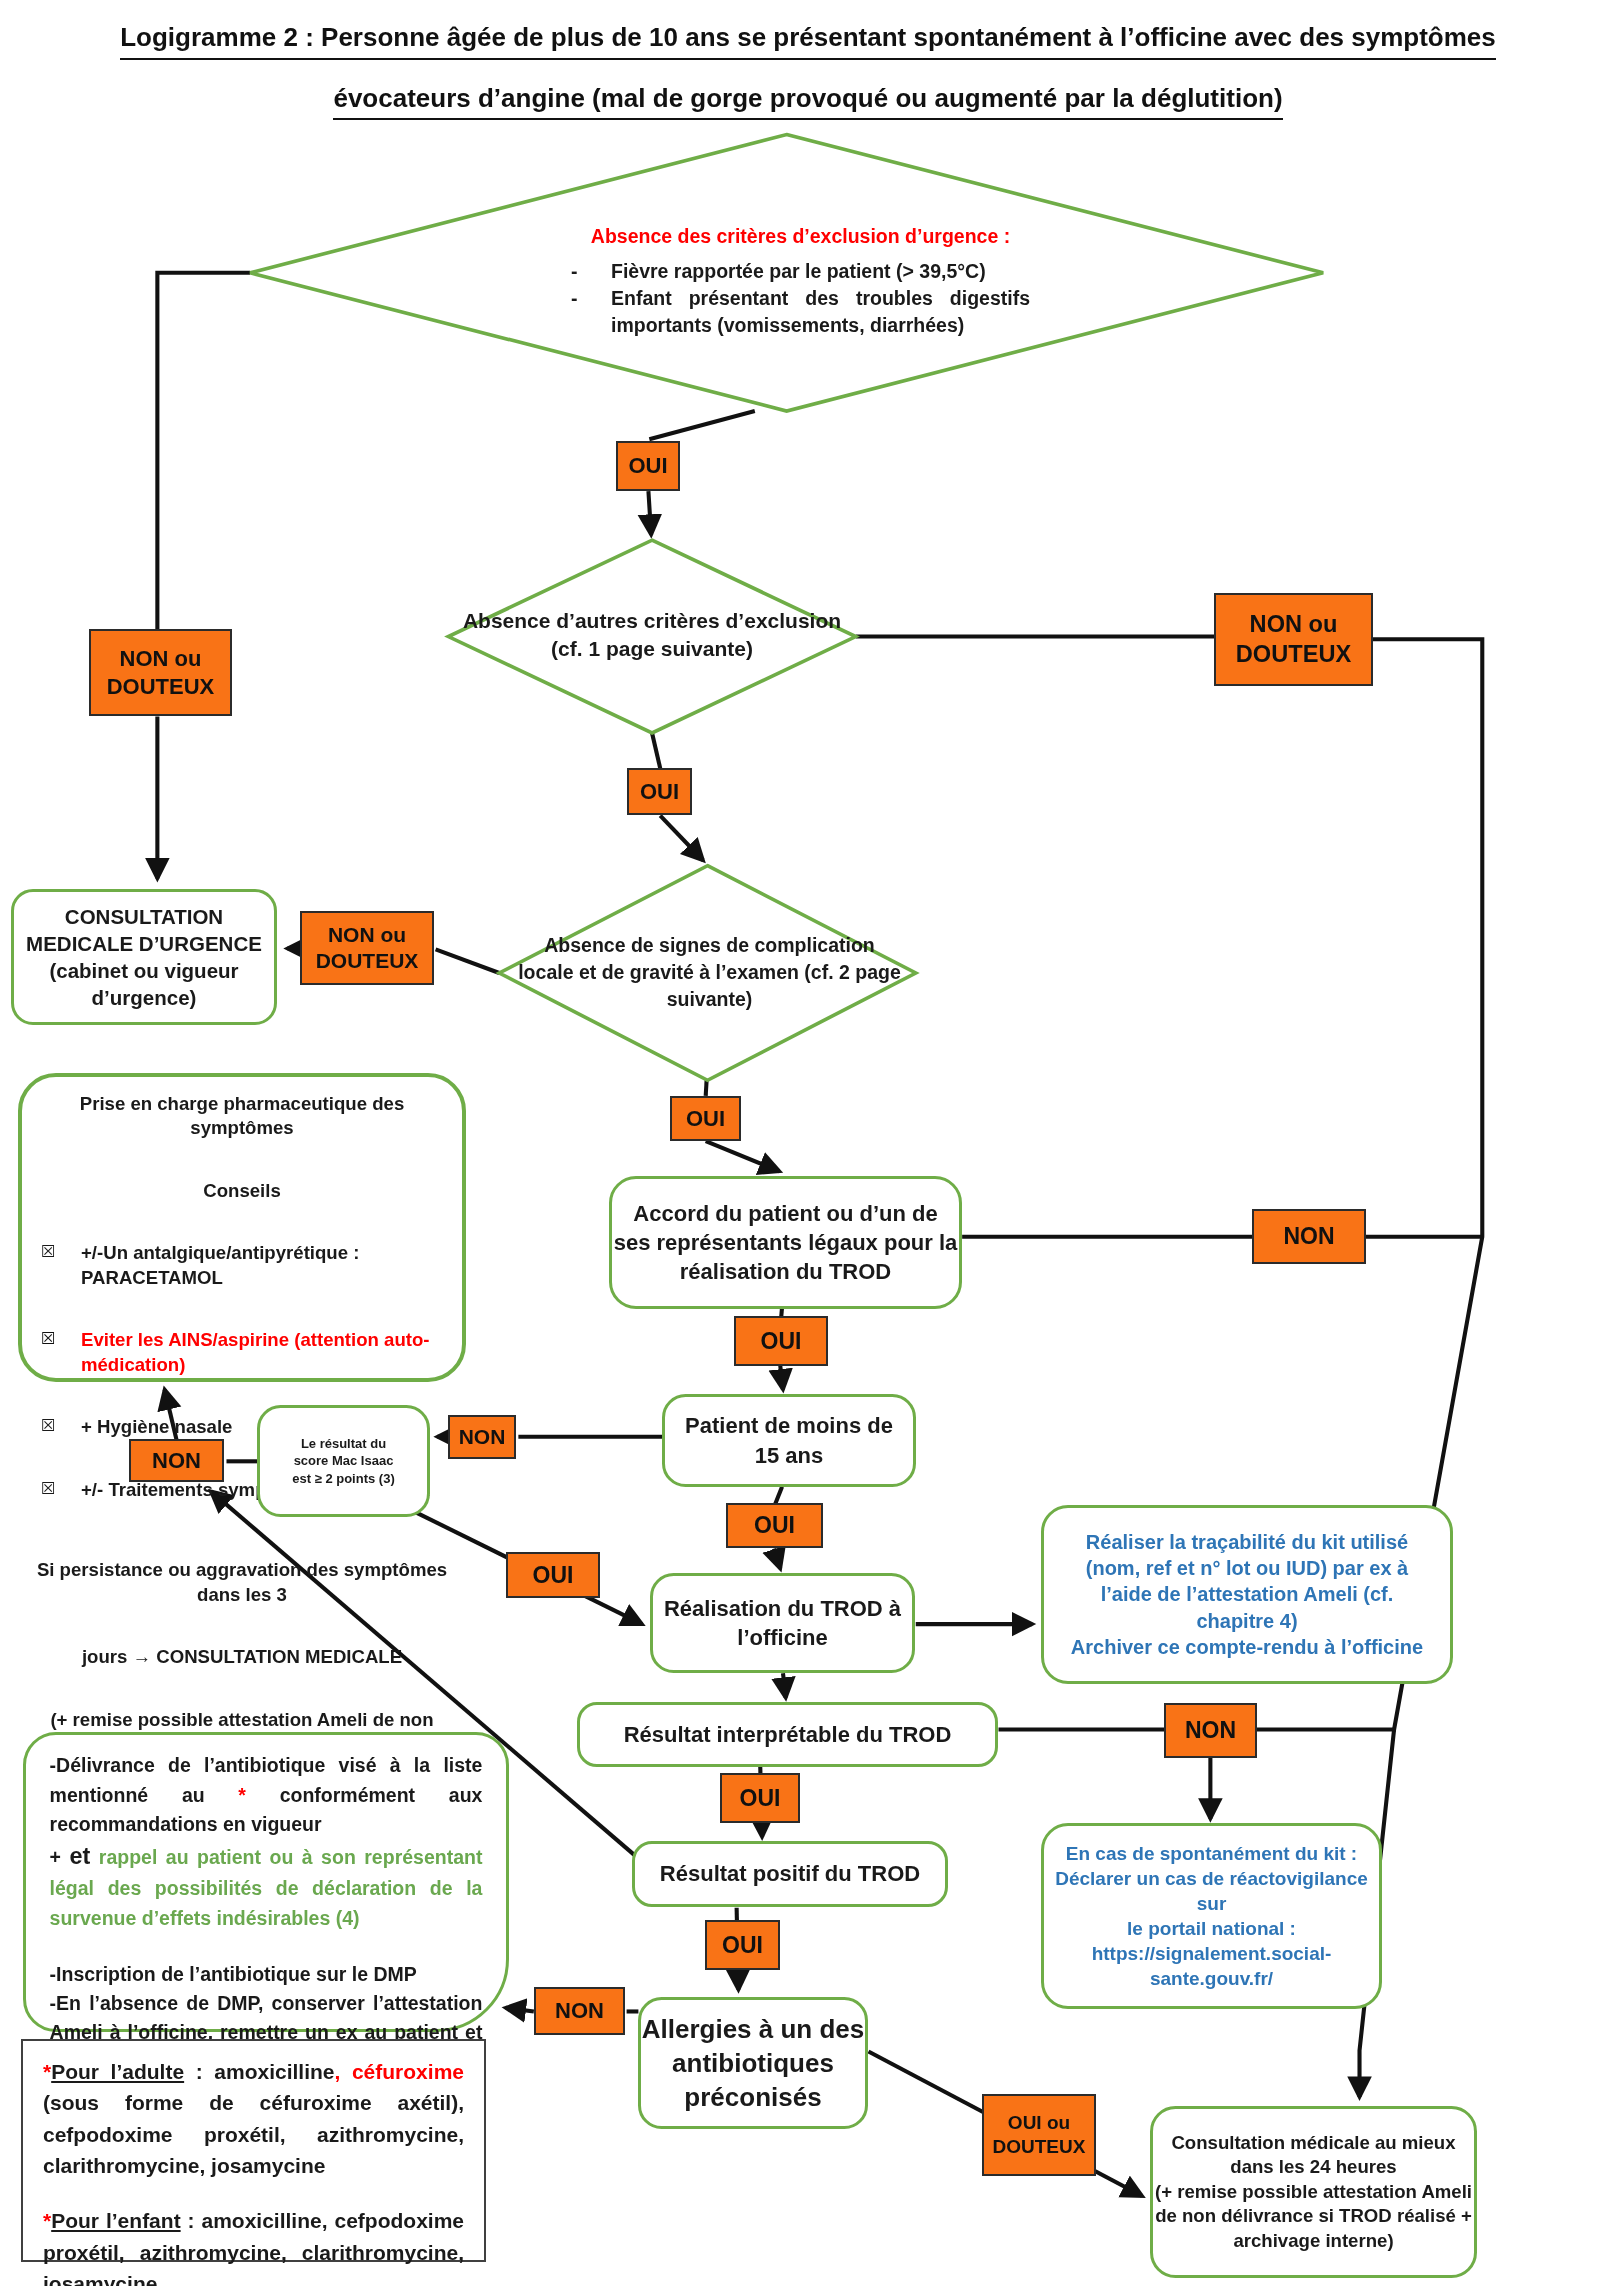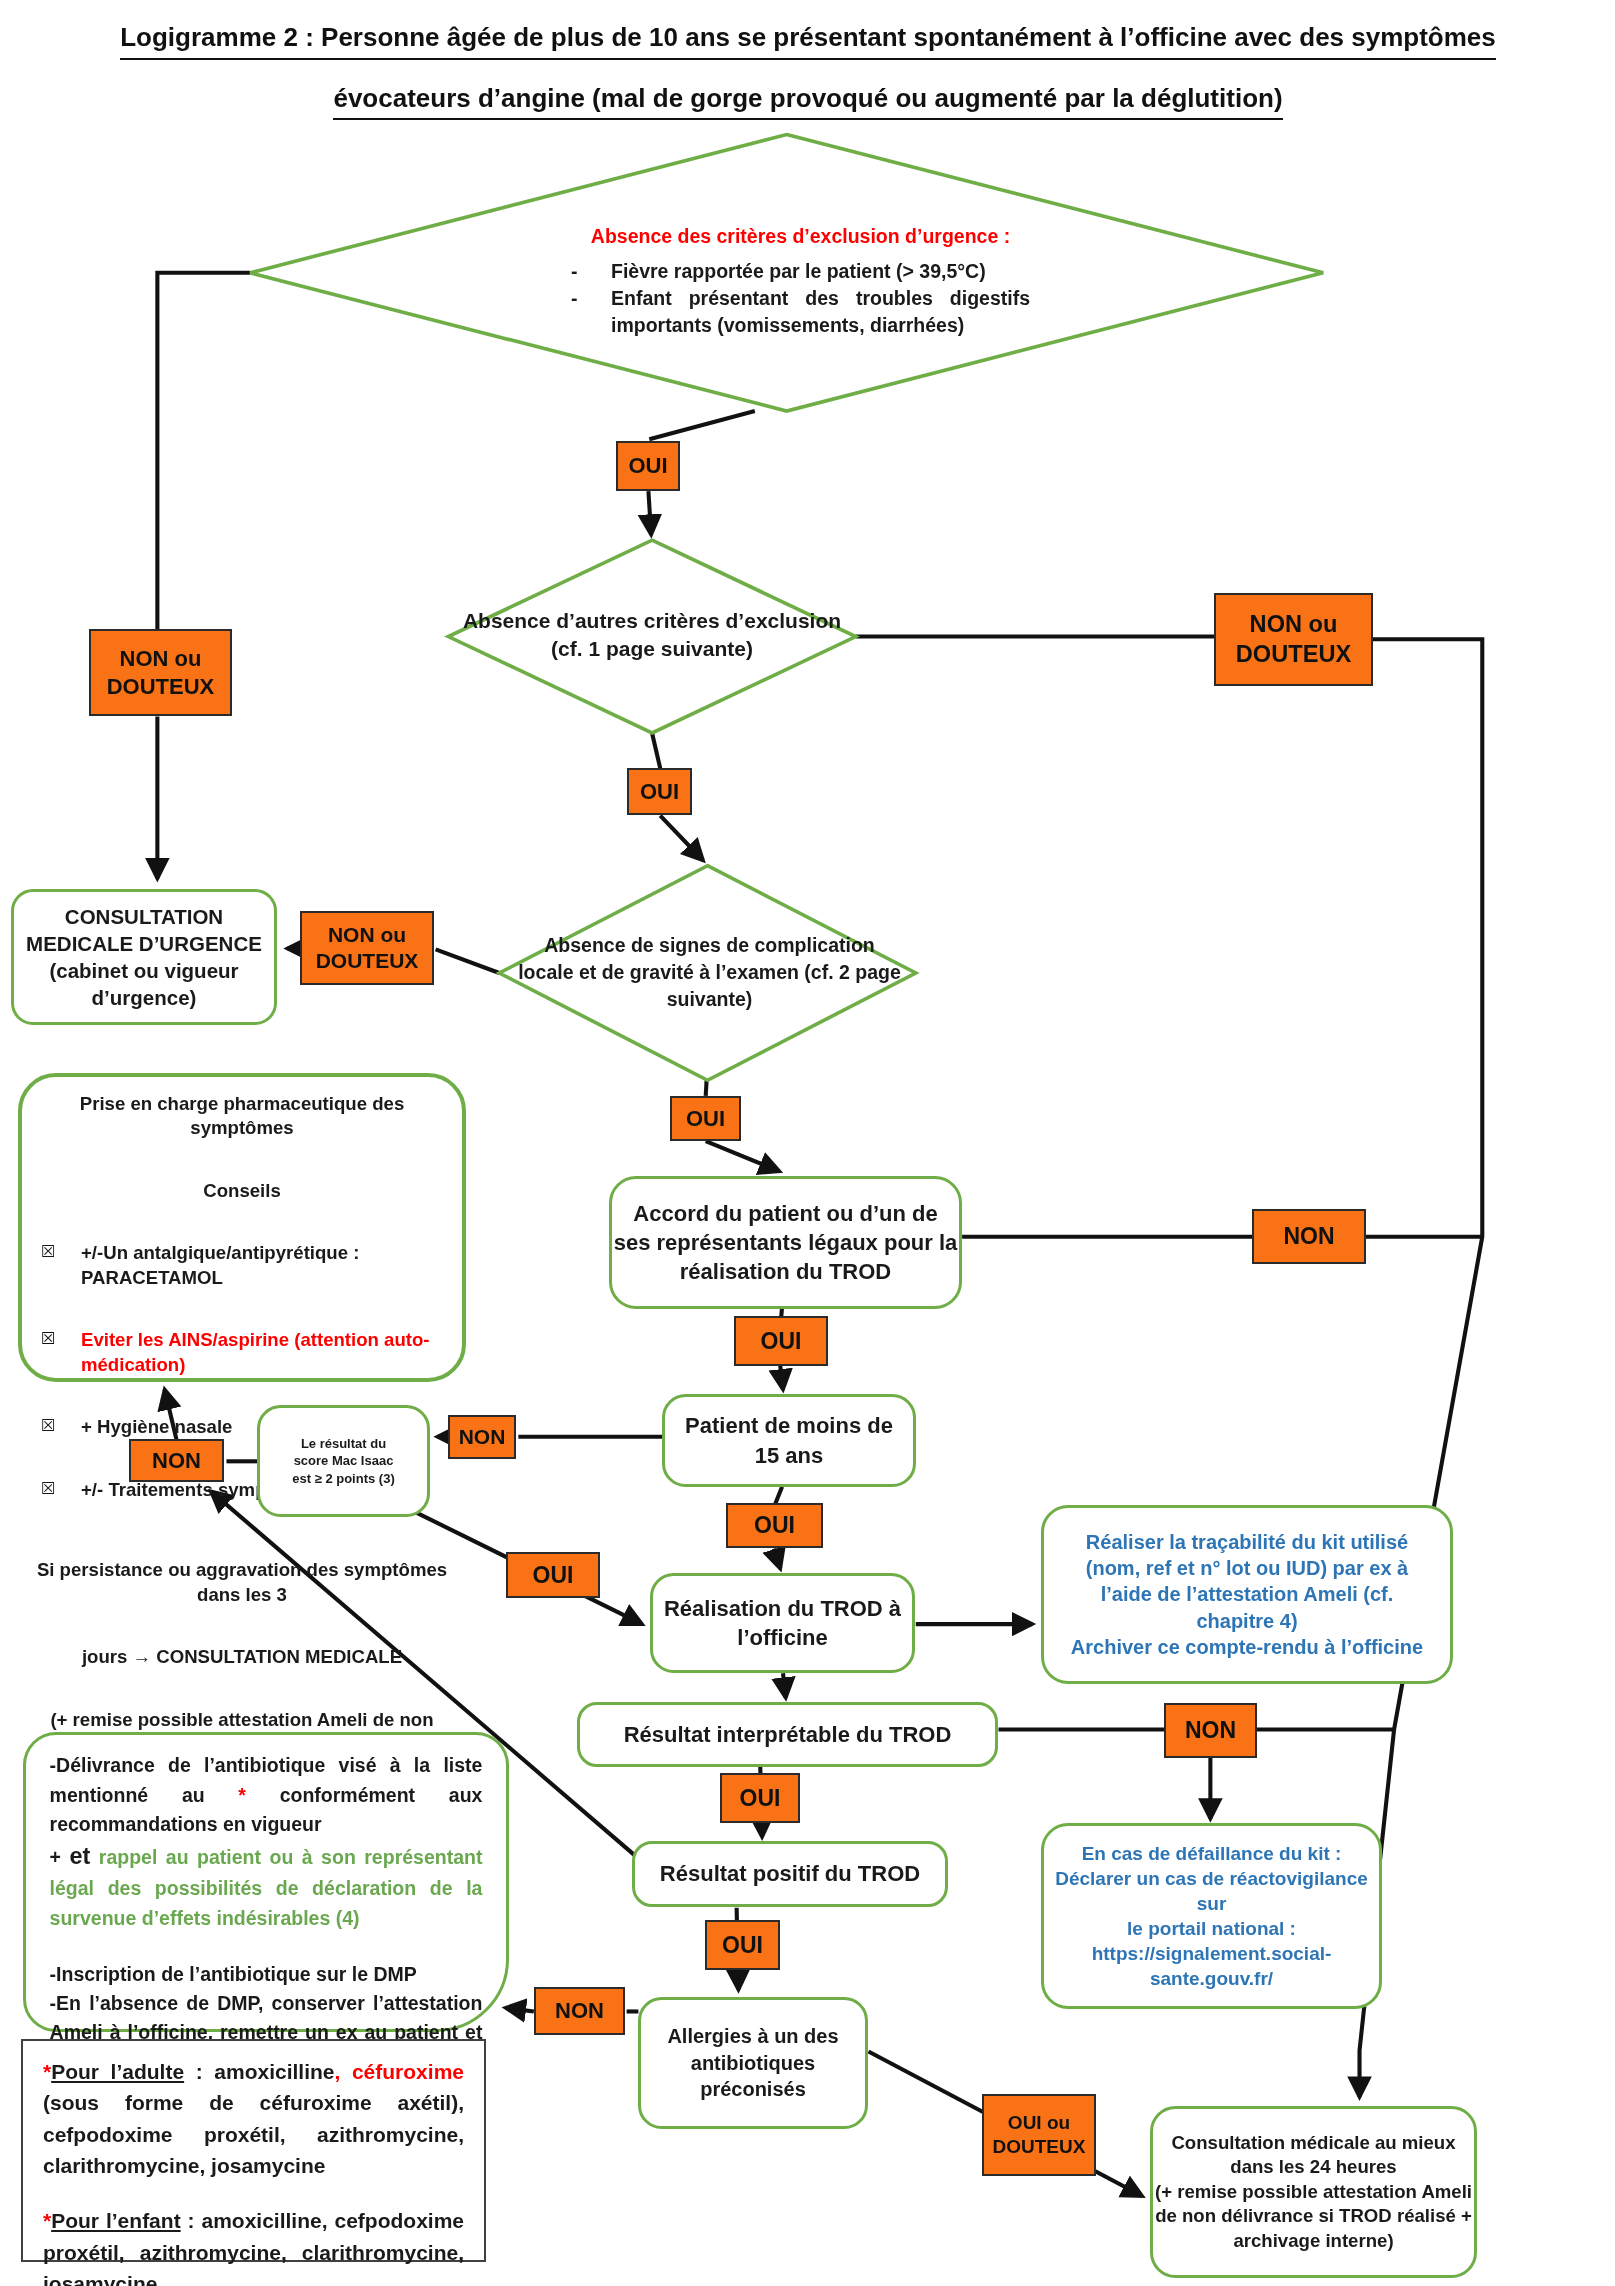--- a/index.html
+++ b/index.html
@@ -253,28 +253,28 @@
 
   <div class="abs gbox" style="left:577px;top:1702px;width:421px;height:65px;font-size:22px;border-radius:20px;">
     <span class="ln">Résultat interprétable du TROD</span>
   </div>
 
   <div class="abs gbox" style="left:632px;top:1841px;width:316px;height:66px;font-size:22px;border-radius:20px;">
     <span class="ln">Résultat positif du TROD</span>
   </div>
 
   <div class="abs gbox bluetx" style="left:1041px;top:1823px;width:341px;height:186px;font-size:19px;border-radius:27px;">
-    <span class="ln">En cas de défaillance du kit :</span>
+    <span class="ln">En cas de spontanément du kit :</span>
     <span class="ln">Déclarer un cas de réactovigilance sur</span>
     <span class="ln">le portail national :</span>
     <span class="ln">https://signalement.social-</span>
     <span class="ln">sante.gouv.fr/</span>
   </div>
 
-  <div class="abs gbox" style="left:638px;top:1997px;width:230px;height:132px;font-size:20px;border-radius:23.6px;">
+  <div class="abs gbox" style="left:638px;top:1997px;width:230px;height:132px;font-size:26px;border-radius:23.6px;">
     <span class="ln">Allergies à un des</span>
     <span class="ln">antibiotiques</span>
     <span class="ln">préconisés</span>
   </div>
 
   <div class="abs gbox" style="left:1150px;top:2106px;width:327px;height:172px;font-size:18.6px;border-radius:25.5px;">
     <span class="ln">Consultation médicale au mieux</span>
     <span class="ln">dans les 24 heures</span>
     <span class="ln">(+ remise possible attestation Ameli</span>
     <span class="ln">de non délivrance si TROD réalisé +</span>

